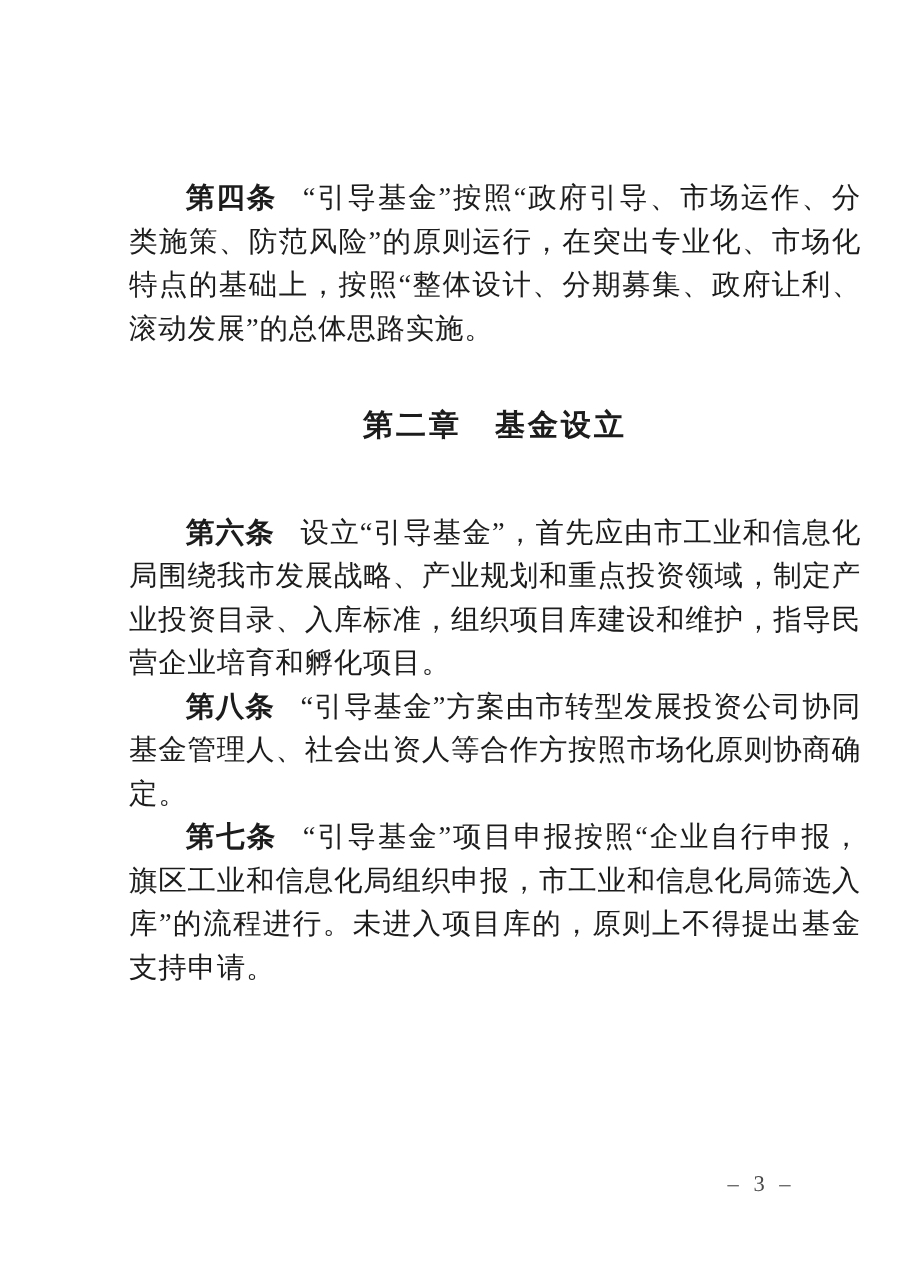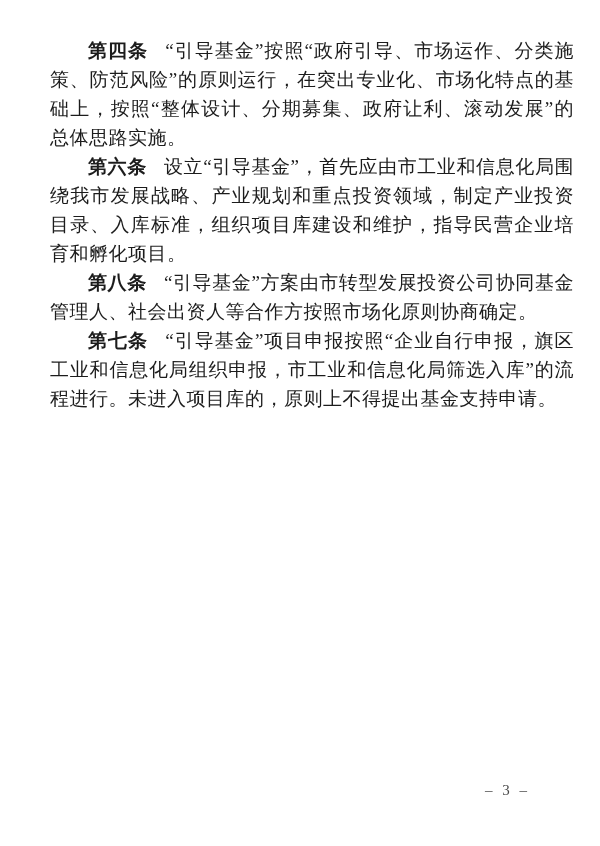--- a/index.html
+++ b/index.html
@@ -10,21 +10,22 @@
   .page {
     position: relative;
     width: 600px;
     height: 846px;
     background: #ffffff;
     overflow: hidden;
     font-family: "Liberation Serif", "DejaVu Serif", serif;
     color: #1c1c1c;
   }
   .content {
-    padding: 36px 26px 0 50px;
+    padding: 118px 26px 0 50px;
+    margin-left: 36px;
   }
   .article {
     margin: 0;
     font-size: 19px;
     line-height: 29px;
     letter-spacing: 0.5px;
     text-align: justify;
     text-indent: 2em;
   }
   .article-label {
@@ -51,20 +52,21 @@
 </style>
 </head>
 <body>
 
 <div class="page">
   <div class="content">
 
     <p class="article"><span class="article-label">第四条</span><span class="article-text">“引导基金”按照“政府引导、市场运作、分类施策、防范风险”的原则运行，在突出专业化、市场化特点的基础上，按照“整体设计、分期募集、政府让利、滚动发展”的总体思路实施。</span></p>
 
 
+    <p class="article chapter-heading">第二章　基金设立</p>
 
     <p class="article"><span class="article-label">第六条</span><span class="article-text">设立“引导基金”，首先应由市工业和信息化局围绕我市发展战略、产业规划和重点投资领域，制定产业投资目录、入库标准，组织项目库建设和维护，指导民营企业培育和孵化项目。</span></p>
 
     <p class="article"><span class="article-label">第八条</span><span class="article-text">“引导基金”方案由市转型发展投资公司协同基金管理人、社会出资人等合作方按照市场化原则协商确定。</span></p>
 
     <p class="article"><span class="article-label">第七条</span><span class="article-text">“引导基金”项目申报按照“企业自行申报，旗区工业和信息化局组织申报，市工业和信息化局筛选入库”的流程进行。未进入项目库的，原则上不得提出基金支持申请。</span></p>
 
 
   </div>
 

